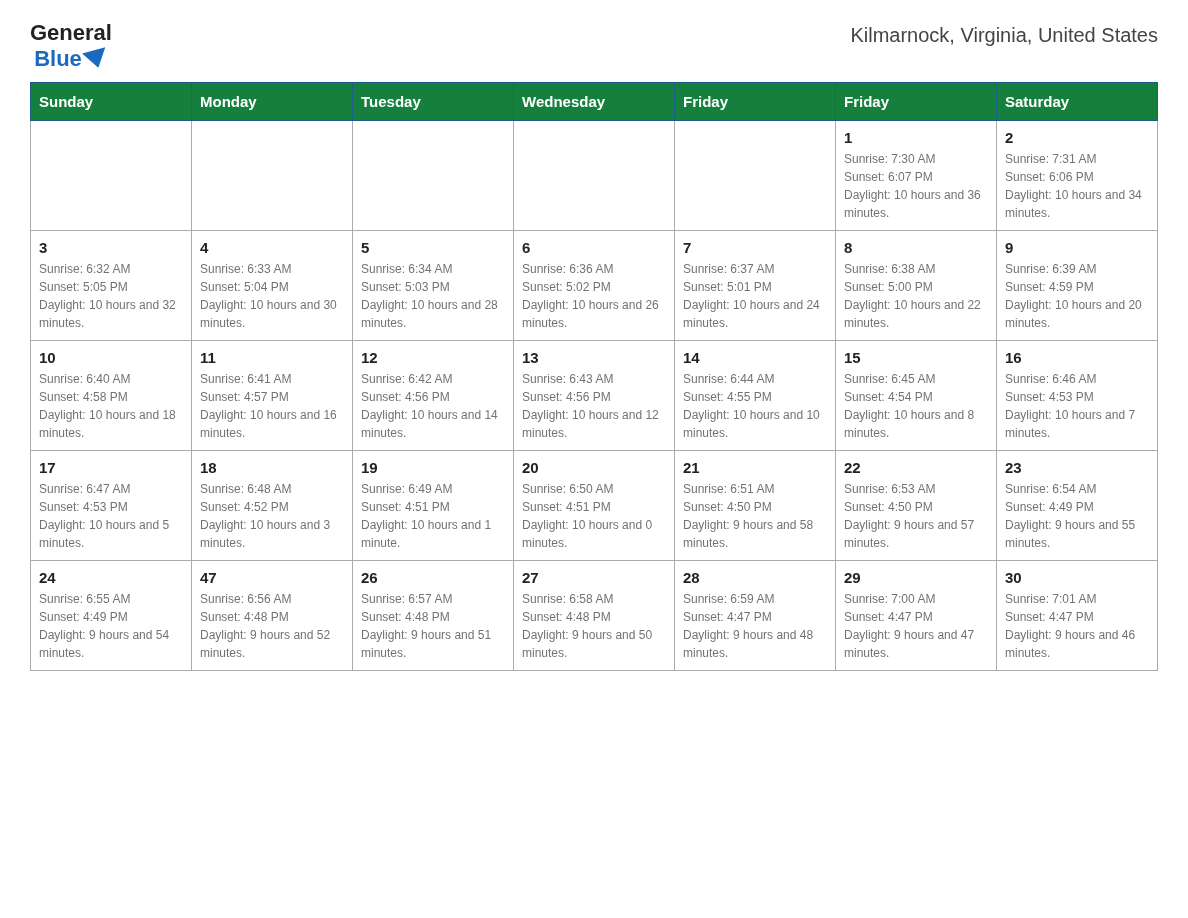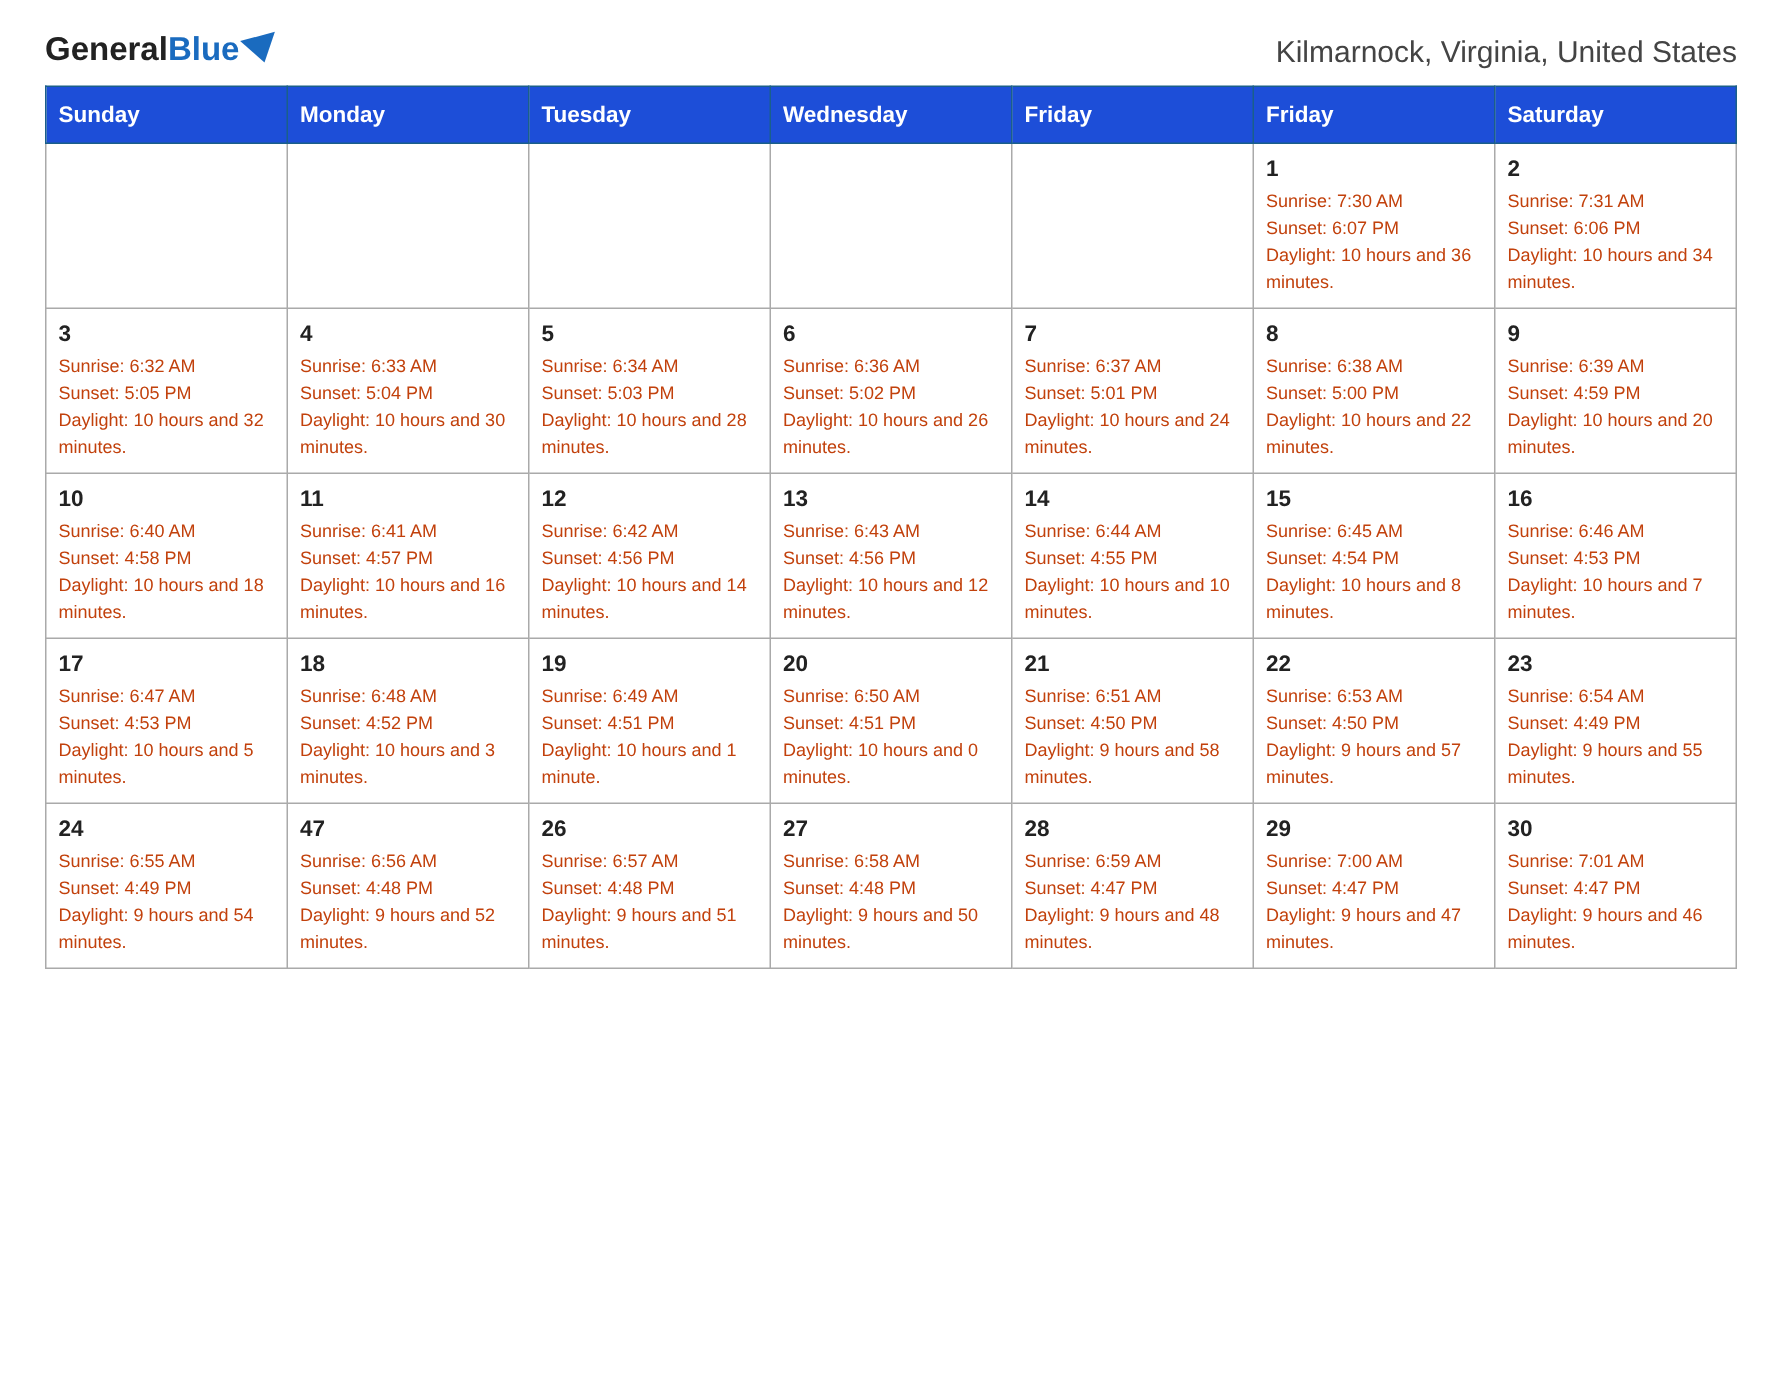--- a/index.html
+++ b/index.html
@@ -11,22 +11,22 @@
       min-height: 918px;
     }
     .header-top {
       display: flex;
       justify-content: space-between;
       align-items: flex-start;
       margin-bottom: 10px;
     }
     .logo {
       display: flex;
-      flex-direction: row;
-      align-items: flex-start;
+      flex-direction: column;
+      align-items: center;
     }
     .logo-general {
       font-size: 22px;
       font-weight: bold;
       color: #222;
       letter-spacing: 0;
     }
     .logo-blue {
       font-size: 22px;
       font-weight: bold;
@@ -57,21 +57,21 @@
       font-size: 20px;
       color: #444;
       margin-top: 4px;
     }
     table {
       width: 100%;
       border-collapse: collapse;
       margin-top: 10px;
     }
     thead tr th {
-      background-color: #1d4ed8;
+      background-color: #15803d;
       color: #fff;
       font-size: 15px;
       font-weight: bold;
       padding: 10px 8px;
       text-align: left;
       border: 1px solid #1a5f8a;
     }
     tbody tr td {
       vertical-align: top;
       padding: 8px;
@@ -82,21 +82,21 @@
       height: 100px;
     }
     .day-number {
       font-size: 15px;
       font-weight: bold;
       color: #222;
       margin-bottom: 4px;
     }
     .day-info {
       font-size: 12px;
-      color: #c2410c;
+      color: #737373;
       line-height: 1.5;
     }
     tbody tr td.empty {
       background: #fff;
     }
     tbody tr:not(:last-child) td {
       border-bottom: 1px solid #aaa;
     }
   </style>
 </head>

